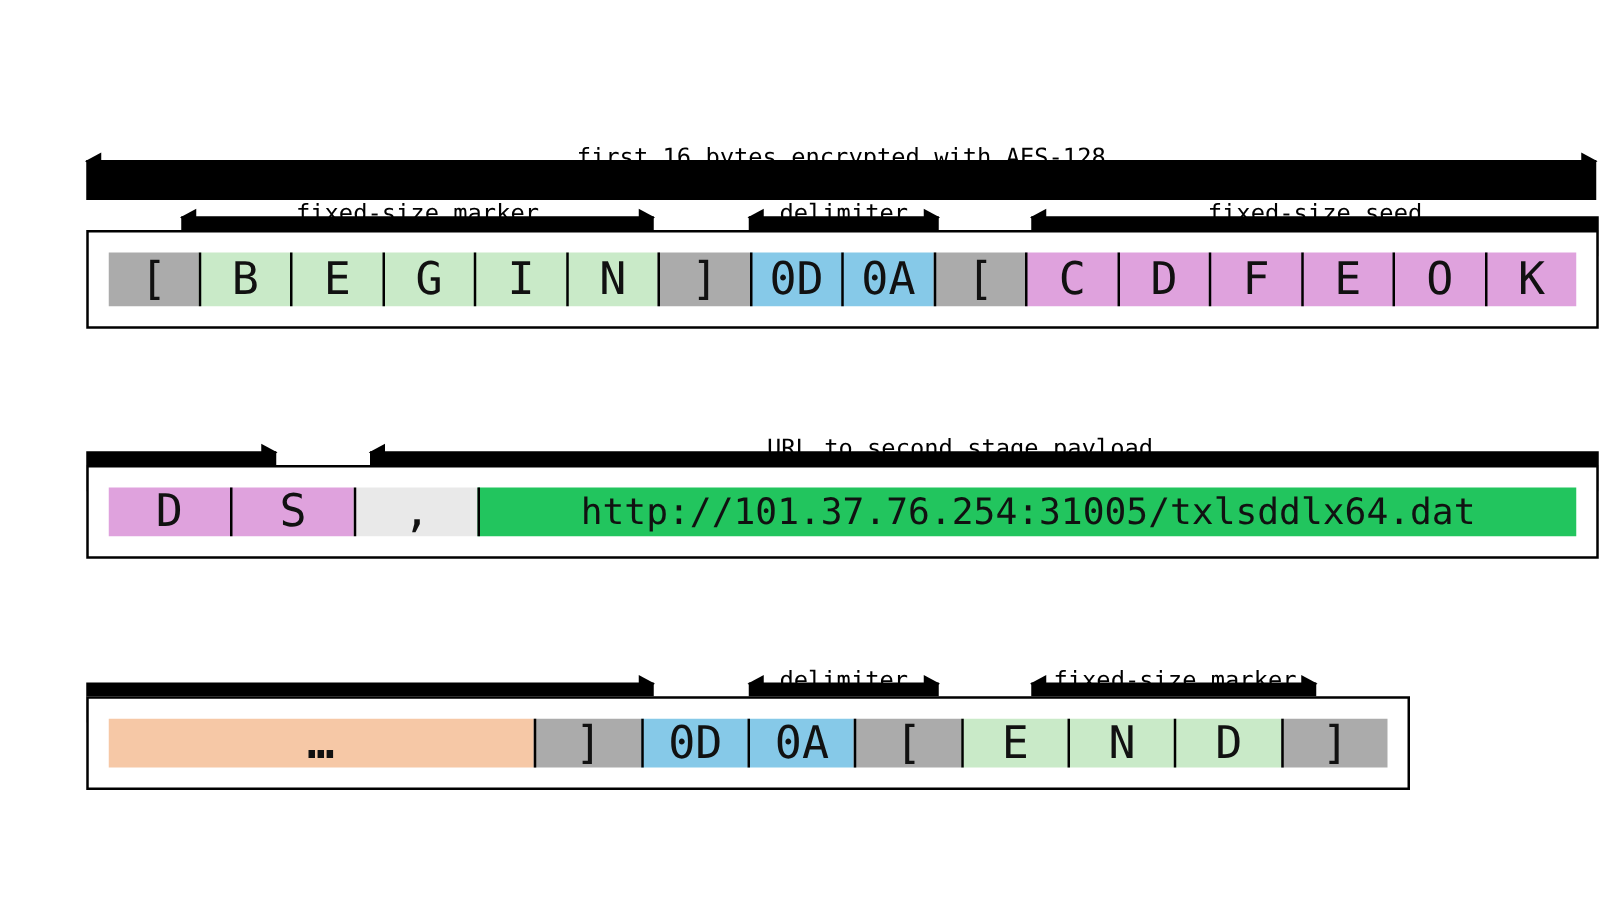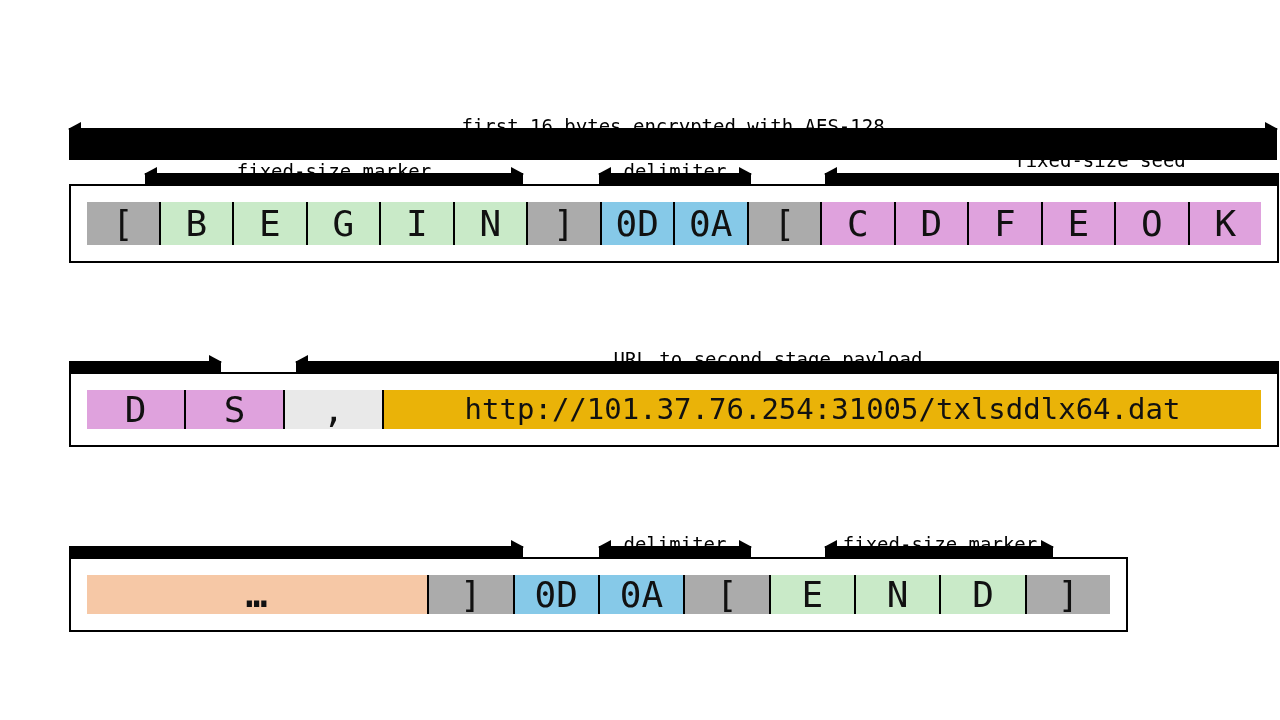--- a/index.html
+++ b/index.html
@@ -27,21 +27,21 @@
   .arrow.head-right::after { content:""; position:absolute; right:-1px; top:-6px;
       width:0; height:0; border-top:7px solid transparent; border-bottom:7px solid transparent;
       border-left:13px solid #000; }
 
   
   .ann-label { position:absolute; transform:translateX(-50%); white-space:nowrap;
       font-size:19px; line-height:1.15; color:#000; }
   #label-aes     { left:641px;  top:68px; }
   #label-marker1 { left:302px;  top:113px; }
   #label-delim1  { left:643px;  top:113px; }
-  #label-seed1   { left:1020px; top:102px;margin-left:48px; }
+  #label-seed1   { left:1020px; top:113px; }
   #label-url     { left:736px;  top:301px; }
   #label-delim2  { left:643px;  top:486px; }
   #label-marker2 { left:908px;  top:486px; }
 
   #arrow-aes     { left:37px;  top:96px;  width:1208px; }
   #arrow-marker1 { left:113px; top:141px; width:378px; }
   #arrow-delim1  { left:567px; top:141px; width:152px; }
   #arrow-seed1   { left:793px; top:141px; width:454px; }
   #arrow-seed2   { left:37px;  top:329px; width:152px; }
   #arrow-url1    { left:264px; top:329px; width:983px; }
@@ -86,21 +86,21 @@
     </div>
 
   <div class="arrow head-right" id="arrow-seed2"></div>
   <div class="ann-label" id="label-url">URL to second stage payload</div>
   <div class="arrow head-left" id="arrow-url1"></div>
 
   <div class="byte-row" id="row-2">
       <div class="cell" style="flex: 1 1 0px; background: rgb(223, 162, 221);">D</div>
       <div class="cell" style="flex: 1 1 0px; background: rgb(223, 162, 221);">S</div>
       <div class="cell" style="flex: 1 1 0px; background: rgb(233, 233, 233);">,</div>
-      <div class="cell small" style="flex: 13 1 0px; background: #eab308;">http://101.37.76.254:31005/txlsddlx64.dat</div>
+      <div class="cell small" style="flex: 13 1 0px; background: #22c55e;">http://101.37.76.254:31005/txlsddlx64.dat</div>
     </div>
 
   <div class="arrow head-right" id="arrow-url2"></div>
   <div class="ann-label" id="label-delim2">delimiter</div>
   <div class="arrow head-left head-right" id="arrow-delim2"></div>
   <div class="ann-label" id="label-marker2">fixed-size marker</div>
   <div class="arrow head-left head-right" id="arrow-marker2"></div>
 
   <div class="byte-row" id="row-3">
       <div class="cell bold" style="flex: 6 1 0px; background: rgb(246, 200, 166);">…</div>

